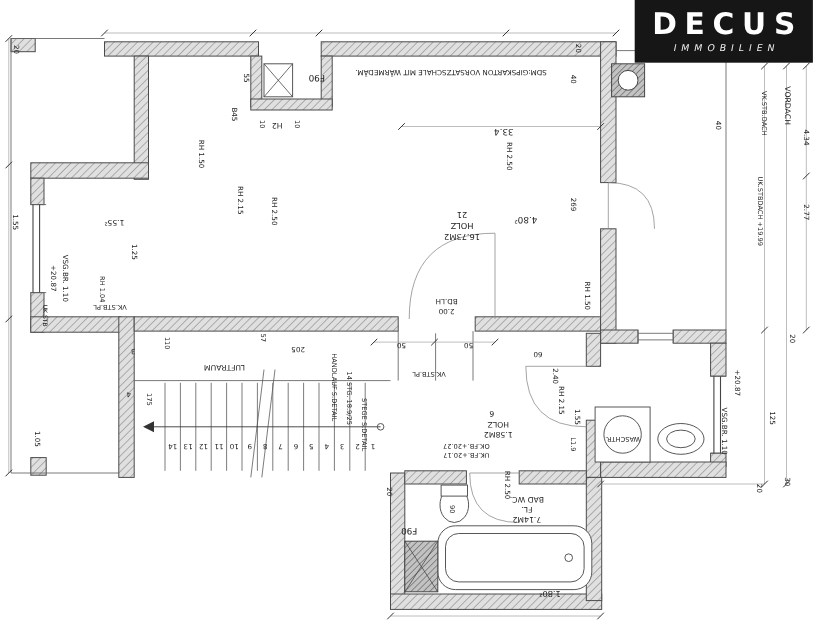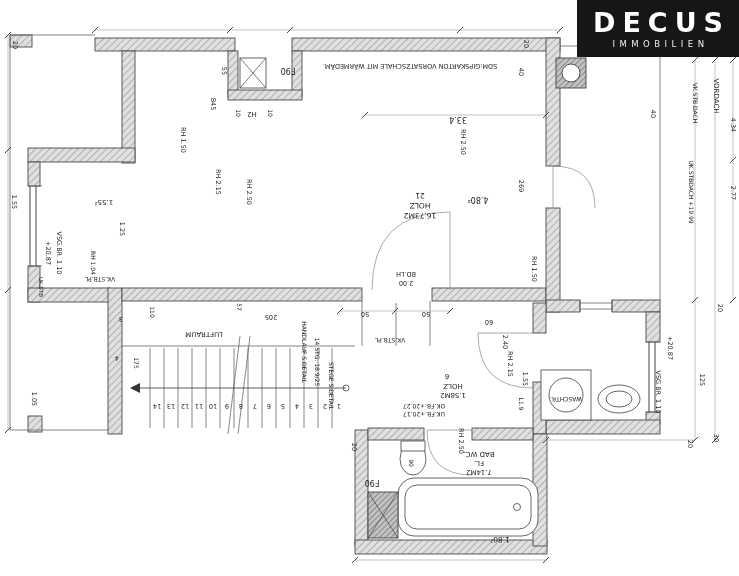--- a/index.html
+++ b/index.html
@@ -19,21 +19,21 @@
   .fix{fill:#ffffff;stroke:#555;stroke-width:0.9;}
   .fix2{fill:none;stroke:#555;stroke-width:0.9;}
   .xline{stroke:#444;stroke-width:0.7;fill:none;}
   .arrowline{stroke:#333;stroke-width:0.8;fill:none;}
   .plan-label{fill:#222;text-anchor:middle;font-family:"DejaVu Sans", sans-serif;}
   .logo{
     position:absolute;top:0;right:0;width:162px;height:57px;background:#161616;color:#fff;
     display:flex;flex-direction:column;align-items:center;justify-content:center;gap:3px;z-index:5;
   }
   .logo-title{font-size:27px;font-weight:bold;letter-spacing:7px;line-height:1;padding-left:7px;}
-  .logo-subtitle{font-size:8.5px;letter-spacing:4.5px;color:#eeeeee;padding-left:5px;}
+  .logo-subtitle{font-size:8.5px;letter-spacing:4.5px;color:#eeeeee;padding-left:5px;font-style:italic;}
 </style>
 </head>
 <body>
 
 <div class="plan-wrap">
 <svg width="739" height="576" viewBox="0 0 739 576">
   <defs>
     <pattern id="hatch" width="5" height="5" patternTransform="rotate(45)" patternUnits="userSpaceOnUse">
       <rect width="5" height="5" fill="#e0e0e0"></rect>
       <line x1="0" y1="0" x2="0" y2="5" stroke="#8f8f8f" stroke-width="1.2"></line>

